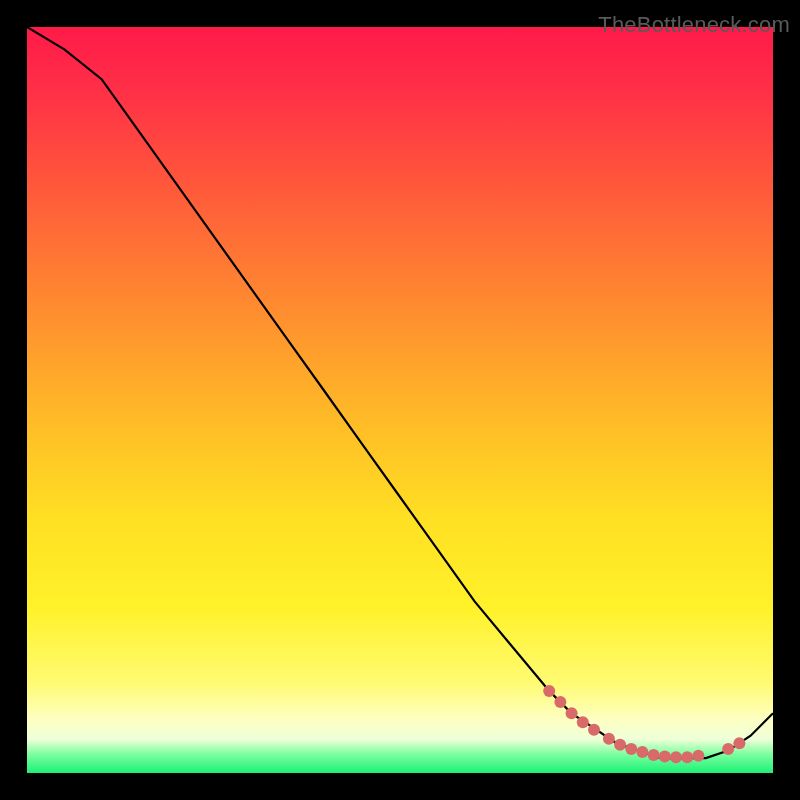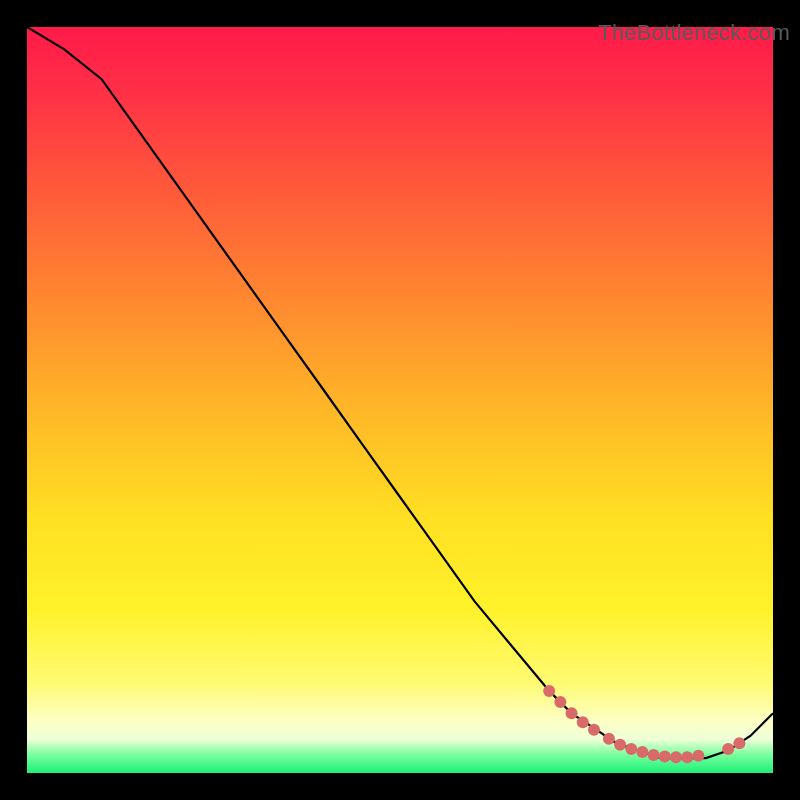--- a/index.html
+++ b/index.html
@@ -12,21 +12,21 @@
     font-family: Arial, Helvetica, sans-serif;
   }
   .frame {
     position: relative;
     width: 800px;
     height: 800px;
     background: #000;
   }
   .watermark {
     position: absolute;
-    top: 20px;
+    top: 12px;
     right: 10px;
     color: #5a5a5a;
     font-size: 22px;
     font-weight: 500;
     letter-spacing: 0.2px;
     z-index: 10;
   }
   .plot-area {
     position: absolute;
     left: 27px;

